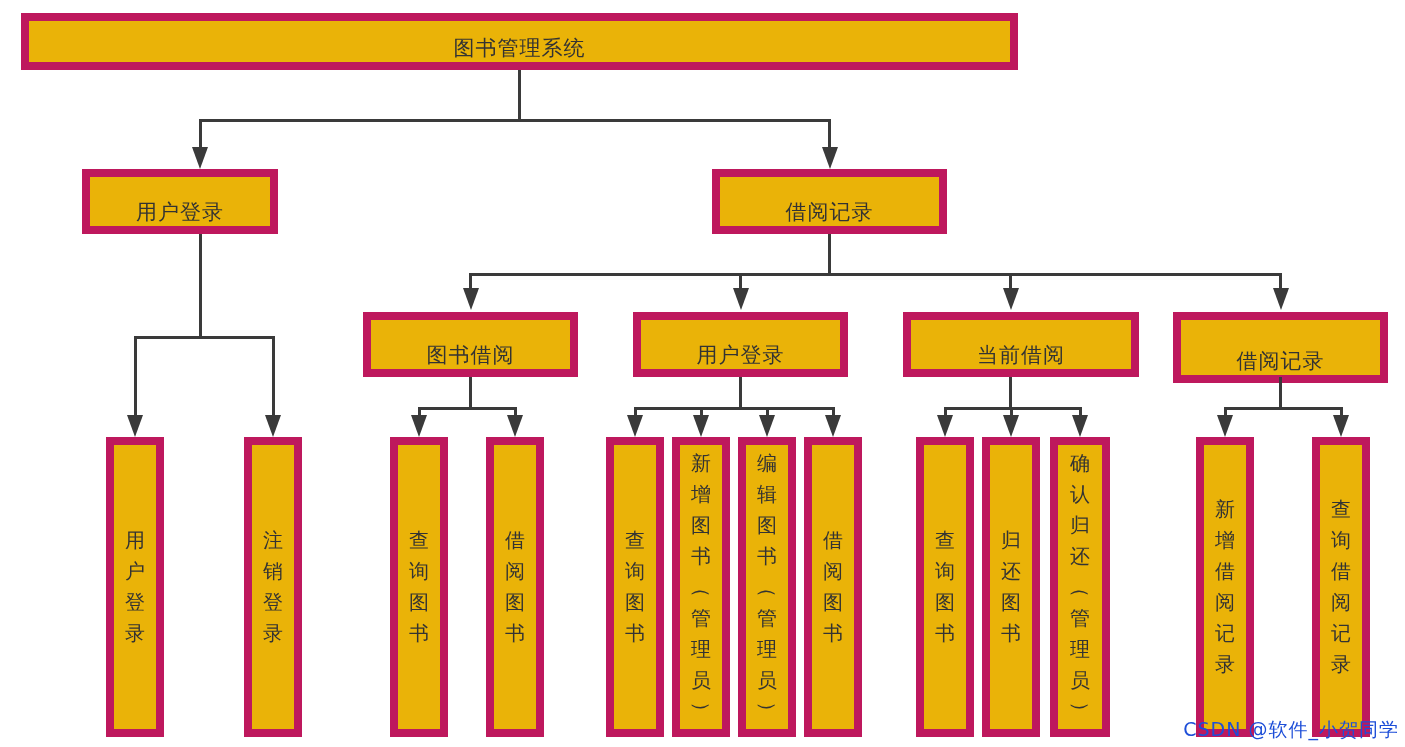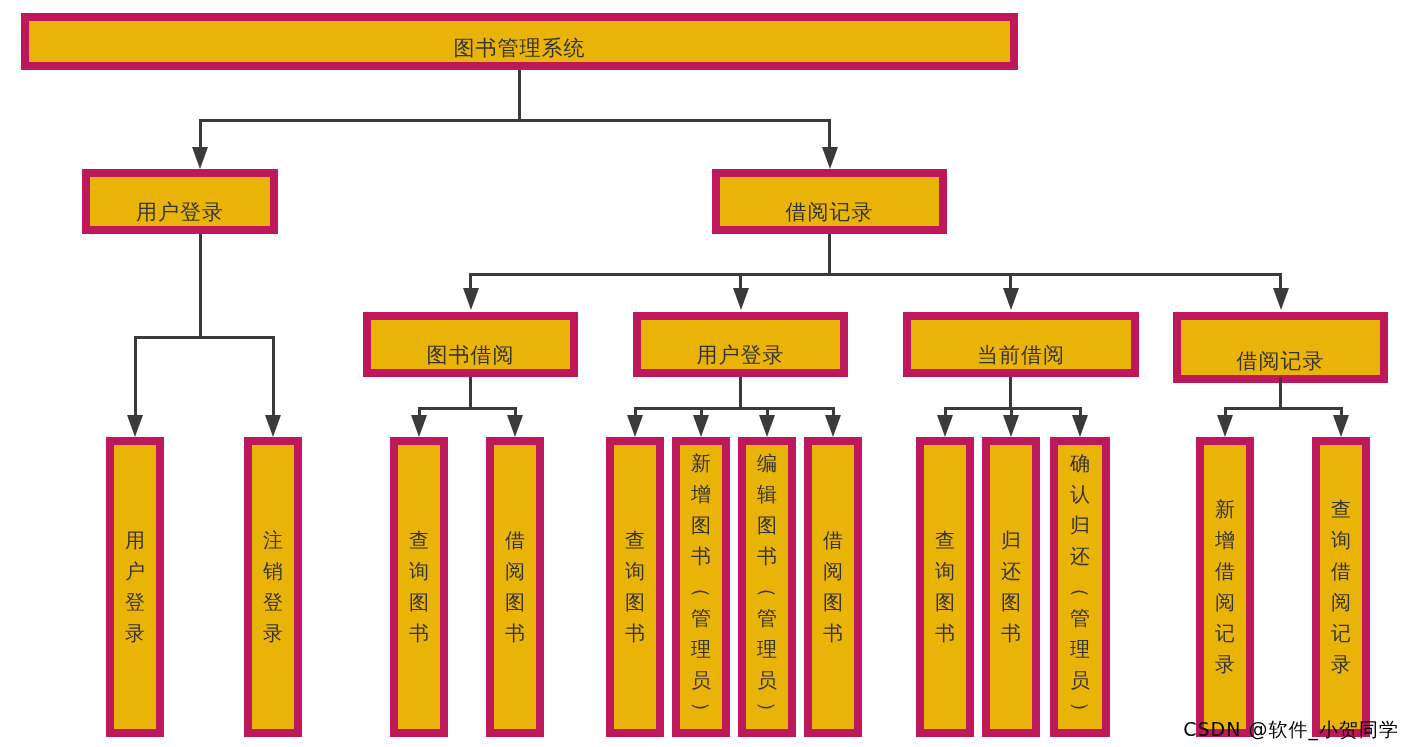--- a/index.html
+++ b/index.html
@@ -68,21 +68,21 @@
     height: 0;
     border-left: 8px solid transparent;
     border-right: 8px solid transparent;
     border-top: 22px solid #3a3a3a;
   }
   .watermark {
     position: absolute;
     right: 6px;
     bottom: 4px;
     font-size: 19px;
-    color: #000000;
+    color: #1d4ed8;
     letter-spacing: 1px;
     z-index: 10;
     white-space: nowrap;
   }
 </style>
 </head>
 <body>
 
 <div class="diagram">
 

